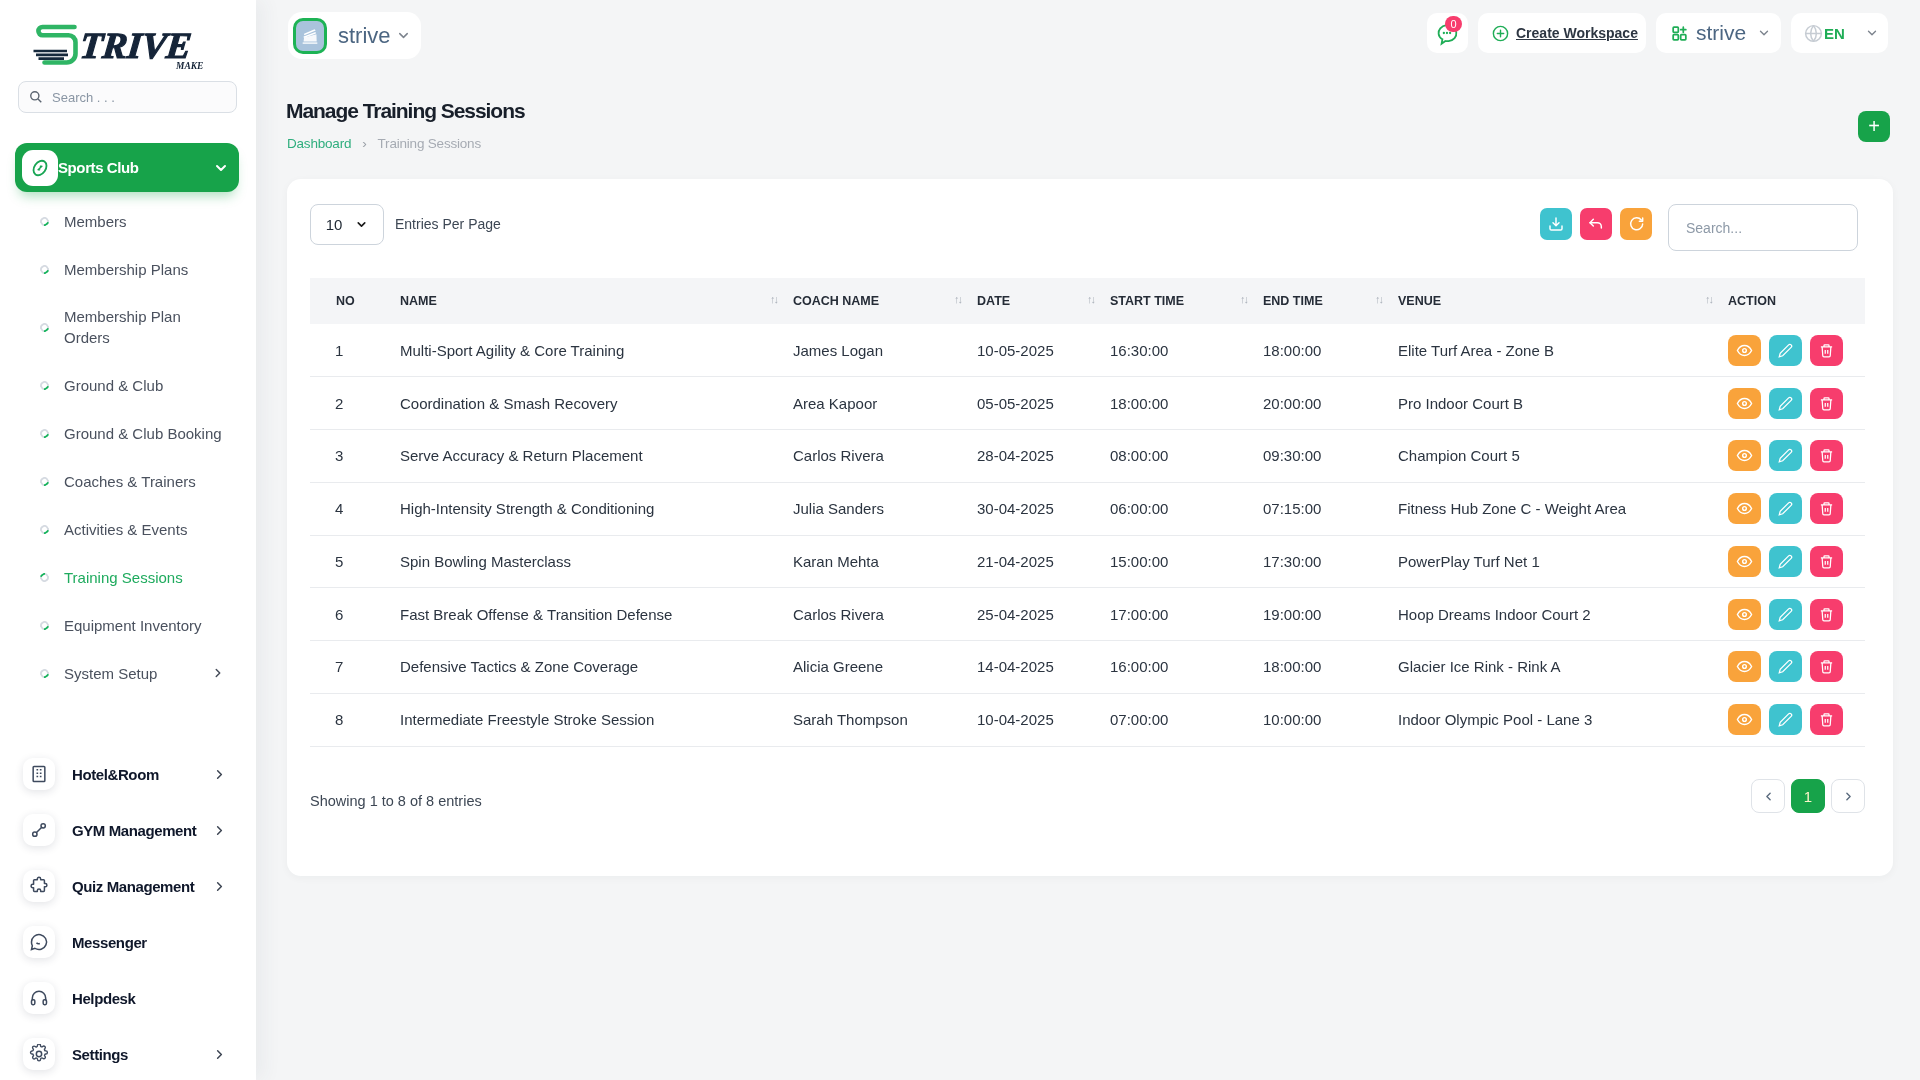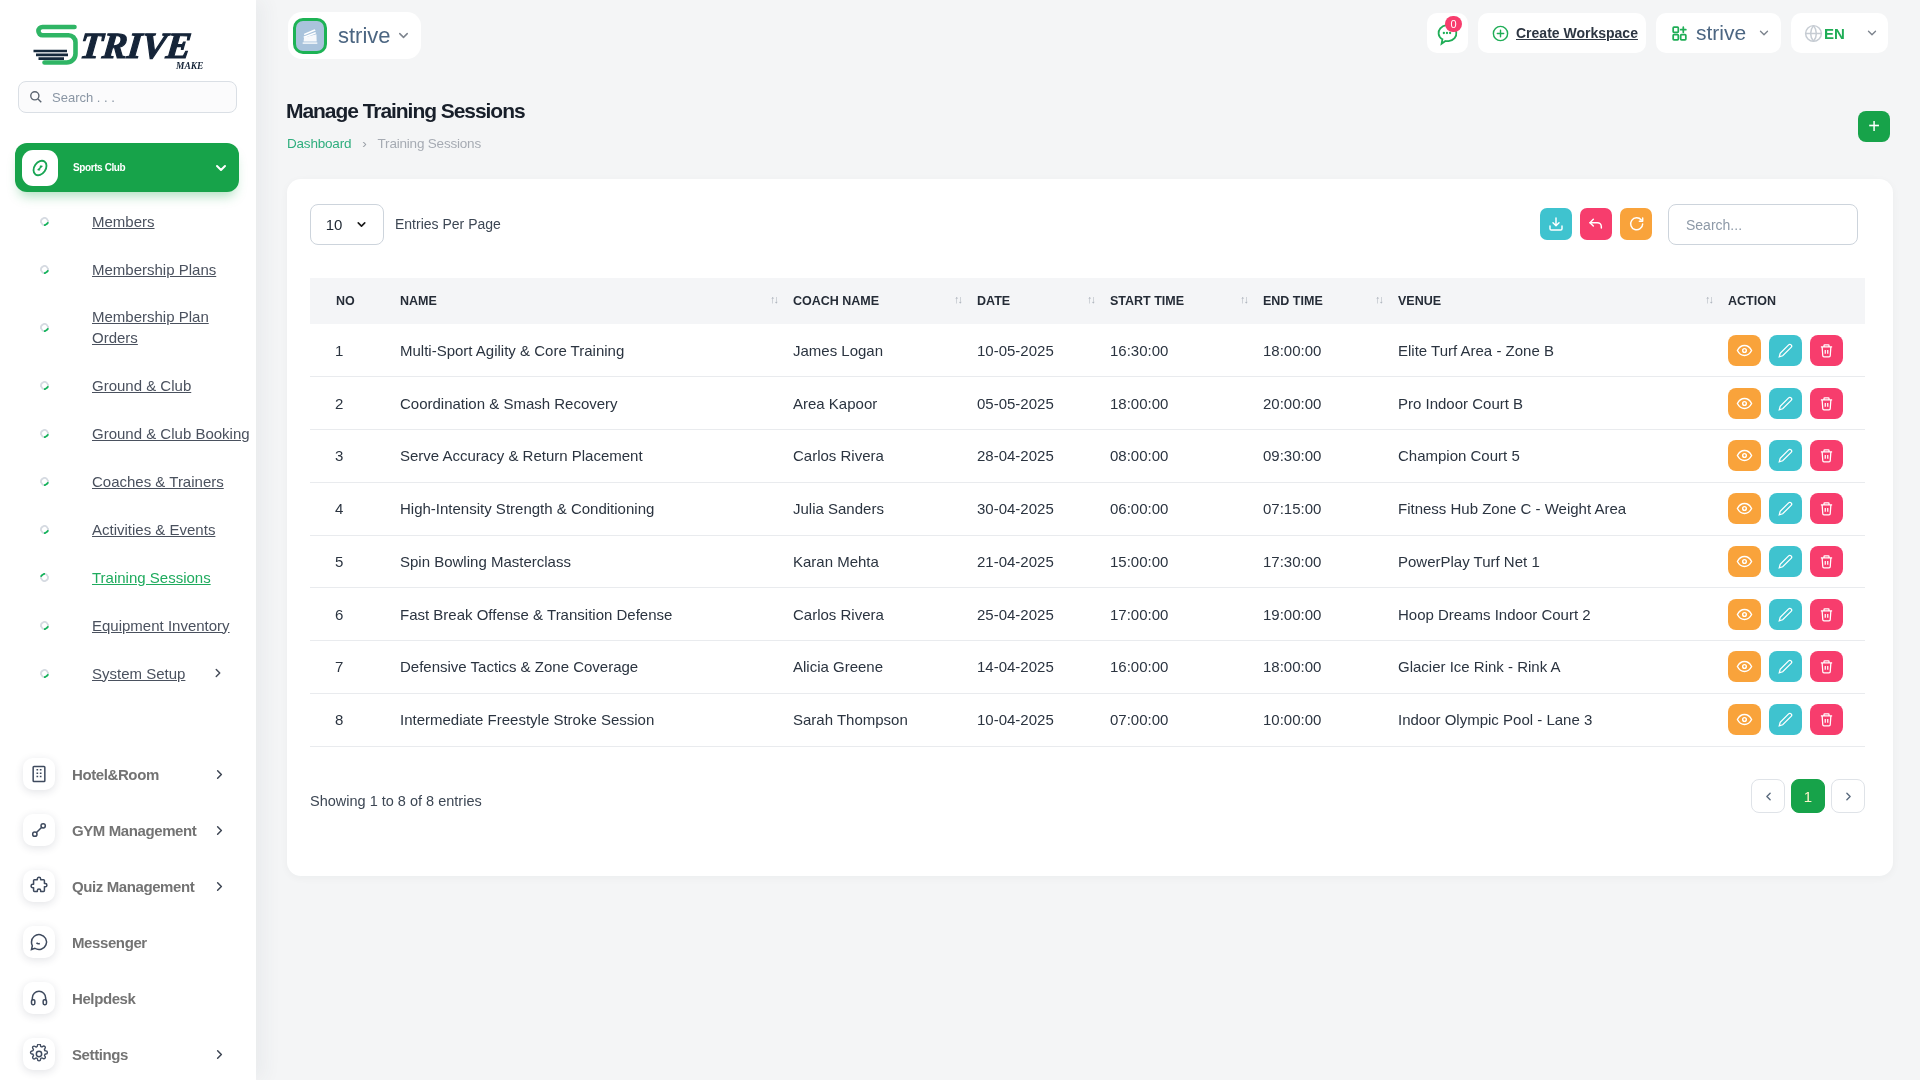--- a/index.html
+++ b/index.html
@@ -3,52 +3,52 @@
 <meta charset="utf-8">
 <style>
 * { margin:0; padding:0; box-sizing:border-box; }
 html,body { width:1920px; height:1080px; font-family:"Liberation Sans", sans-serif; background:#f4f5f6; overflow:hidden; }
 .sidebar { position:absolute; left:0; top:0; width:256px; height:1080px; background:#fff; box-shadow:8px 0 18px rgba(60,70,85,.055); }
 .logo { position:absolute; left:32px; top:20px; }
 .search-box { position:absolute; left:18px; top:81px; width:219px; height:32px; border:1px solid #dadfe5; border-radius:8px; background:#fbfbfc; display:flex; align-items:center; padding:0 10px; color:#8a96a4; font-size:13px; }
 .search-box svg { margin-right:9px; }
 .sc-btn { position:absolute; left:15px; top:143px; width:224px; height:49px; background:#17a34a; border-radius:12px; display:flex; align-items:center; box-shadow:0 8px 12px -4px rgba(23,163,74,.35); }
 .sc-ico { width:36px; height:36px; background:#fff; border-radius:11px; margin-left:7px; display:flex; align-items:center; justify-content:center; }
-.sc-btn span { color:#fff; font-weight:bold; font-size:10px; letter-spacing:-0.4px; margin-left:15px; }
+.sc-btn span { color:#fff; font-weight:bold; font-size:15px; letter-spacing:-0.4px; }
 .sc-btn .chev { position:absolute; right:10px; margin:0; }
 .submenu { position:absolute; left:0; top:197px; width:256px; }
-.subitem { position:relative; height:48px; display:flex; align-items:center; padding-left:92px; font-size:15px; color:#4a515e; line-height:21px;text-decoration:underline; }
+.subitem { position:relative; height:48px; display:flex; align-items:center; padding-left:64px; font-size:15px; color:#4a515e; line-height:21px; }
 .subitem .dot { position:absolute; left:40px; top:50%; margin-top:-4.5px; width:9px; height:9px; border-radius:50%; border:2.3px solid #d5dae1; transform:rotate(-35deg); border-bottom-color:#17b35d; }
 .subitem.active { color:#1fab5e; }
 .subitem.active .dot { transform:rotate(145deg); }
 .subitem .chevr { position:absolute; right:31px; }
 .sections { position:absolute; left:0; top:746px; width:256px; }
 .secitem { position:relative; height:56px; display:flex; align-items:center; }
 .sec-ico { position:absolute; left:23px; width:32px; height:32px; background:#fff; border-radius:10px; box-shadow:0 2px 8px rgba(30,40,60,.13); display:flex; align-items:center; justify-content:center; }
-.secitem span { margin-left:72px; font-size:15px; letter-spacing:-0.4px; font-weight:bold; color:#737373; }
+.secitem span { margin-left:72px; font-size:15px; letter-spacing:-0.4px; font-weight:bold; color:#0f172a; }
 .secitem .chevr { position:absolute; right:29px; }
 .topbar-left { position:absolute; left:288px; top:12px; width:133px; height:47px; background:#fff; border-radius:14px; display:flex; align-items:center; padding:0 0 0 5px; }
 .ws-ico { width:34px; height:36px; border-radius:10px; border:3px solid #1db355; background:#a9c3dc; display:flex; align-items:center; justify-content:center; }
 .topbar-left span { color:#4c6682; font-size:22px; margin-left:11px; }
 .topbar-left .chev { position:absolute; right:10px; }
 .topbar-right { position:absolute; right:32px; top:13px; display:flex; align-items:center; gap:10px; }
 .tb-btn { background:#fff; border-radius:10px; height:40px; display:flex; align-items:center; }
 h1 { position:absolute; left:286px; top:99px; font-size:21px; letter-spacing:-1.05px; color:#181f2a; }
 .crumb { position:absolute; left:287px; top:136px; font-size:13.5px; letter-spacing:-0.2px; }
 .crumb .a { color:#2fae7e; }
 .crumb .sep { color:#9aa0a8; margin:0 11px; }
 .crumb .b { color:#a6abb3; }
 .add-btn { position:absolute; left:1858px; top:111px; width:32px; height:31px; background:#17a34a; border-radius:8px; color:#fff; font-size:20px; display:flex; align-items:center; justify-content:center; }
 .card { position:absolute; left:287px; top:179px; width:1606px; height:697px; background:#fff; border-radius:14px; box-shadow:0 2px 8px rgba(30,40,60,.04); }
 .card-top { position:absolute; left:0; right:0; top:0; height:41px; }
 .sel { position:absolute; left:23px; top:25px; width:74px; height:41px; border:1px solid #cdd4dc; border-radius:8px; display:flex; align-items:center; justify-content:center; gap:13px; font-size:15px; color:#1f2833; }
 .epp { position:absolute; left:108px; top:37px; font-size:14px; color:#3d4754; }
 .ico-btns { position:absolute; left:1253px; top:29px; display:flex; gap:8px; }
 .ico-btn { width:32px; height:32px; border-radius:7px; display:flex; align-items:center; justify-content:center; }
-.srch { position:absolute; left:1381px; top:25px; width:190px; height:41px; border:1px solid #cdd4dc; border-radius:8px; padding-left:17px; font-size:14px; color:#8d99a7; display:flex; align-items:center; }
+.srch { position:absolute; left:1381px; top:25px; width:190px; height:47px; border:1px solid #cdd4dc; border-radius:8px; padding-left:17px; font-size:14px; color:#8d99a7; display:flex; align-items:center; }
 table.tbl { position:absolute; left:23px; top:99px; width:1555px; border-collapse:collapse; table-layout:fixed; }
 .tbl th { background:#f4f5f7; height:46px; font-size:12.5px; color:#252c37; text-align:left; padding-left:10px; position:relative; }
 .tbl td { height:52.75px; font-size:15px; color:#2b3440; padding-left:10px; border-bottom:1px solid #e9ebee; }
 .sort { position:absolute; right:6px; top:15px; font-size:11px; color:#aab1ba; letter-spacing:-2px; font-weight:normal; }
 .act { display:flex; gap:8px; }
 .abtn { width:33px; height:31px; border-radius:8px; display:flex; align-items:center; justify-content:center; }
 .showing { position:absolute; left:23px; top:614px; font-size:14.5px; color:#3d4754; }
 .pager { position:absolute; right:28px; top:600px; display:flex; align-items:center; gap:6px; }
 .pg { width:34px; height:34px; border:1px solid #dfe3e8; border-radius:8px; background:#fff; display:flex; align-items:center; justify-content:center; color:#5b6b7e; font-size:15px; }
 .pg.on { background:#17a34a; border-color:#17a34a; color:#fdf4c9; font-size:15px; }

